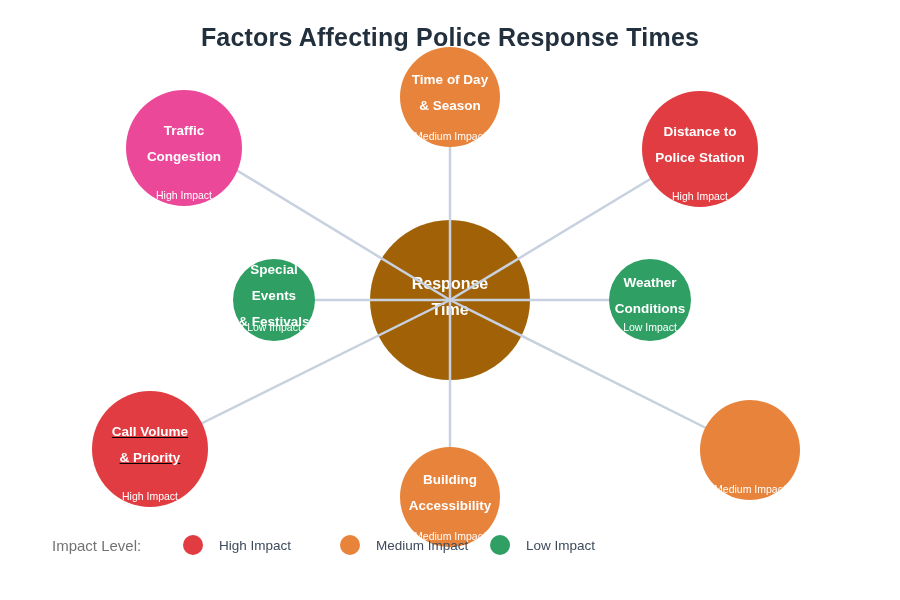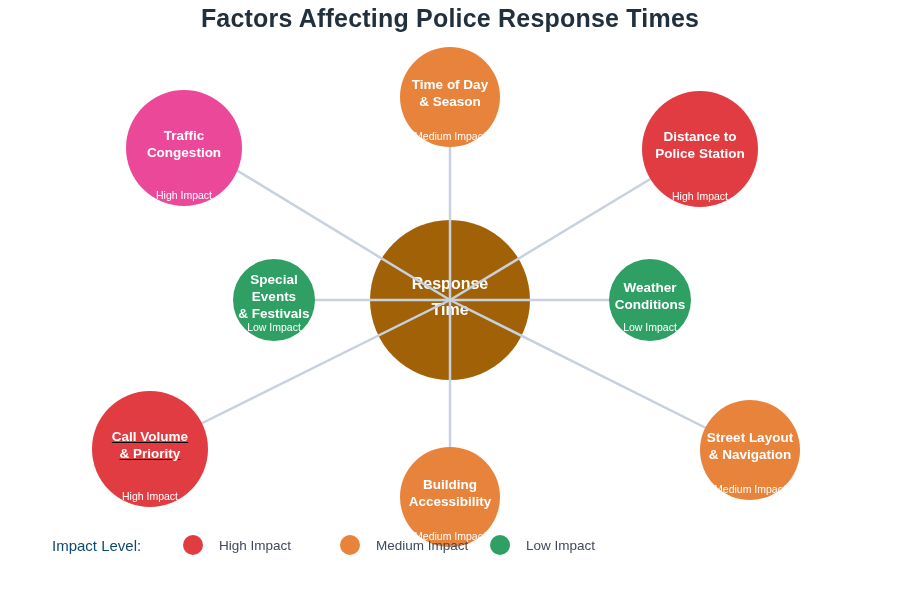--- a/index.html
+++ b/index.html
@@ -1,30 +1,30 @@
 <!DOCTYPE html>
 <html><head>
 <meta charset="utf-8">
 <style>
   html,body{margin:0;padding:0;background:#ffffff;}
   body{font-family:"Liberation Sans",sans-serif;}
   .canvas{position:relative;width:900px;height:600px;background:#ffffff;overflow:hidden;}
-  .title{position:absolute;top:0;left:0;width:100%;margin:0;padding-top:4px;
+  .title{position:absolute;top:0;left:0;width:100%;margin:0;padding-top:23px;
          text-align:center;font-size:25px;font-weight:bold;color:#22303E;letter-spacing:.2px;}
   svg.connectors{position:absolute;top:0;left:0;}
   .node{position:absolute;border-radius:50%;overflow:hidden;
         display:flex;align-items:center;justify-content:center;}
   .node-label{white-space:pre-line;text-align:center;color:#ffffff;font-weight:bold;
-              font-size:13.5px;line-height:17px;transform:translateY(-4px);}
+              font-size:13.5px;line-height:26px;transform:translateY(-4px);}
   .center-node .node-label{font-size:16px;line-height:26px;transform:translateY(-3px);}
   .node-impact{position:absolute;left:0;right:0;bottom:5px;text-align:center;
                color:#ffffff;font-size:10.5px;white-space:nowrap;}
   .node.low .node-impact{bottom:8px;}
   .legend{position:absolute;left:0;top:532px;width:100%;height:26px;}
-  .legend-label{position:absolute;left:52px;top:5px;font-size:15px;color:#0c4a6e;}
+  .legend-label{position:absolute;left:52px;top:5px;font-size:15px;color:#737373;}
   .legend-item{position:absolute;top:0;height:26px;display:flex;align-items:center;gap:16px;}
   .legend-dot{width:20px;height:20px;border-radius:50%;flex:0 0 auto;}
   .legend-text{font-size:13.5px;color:#3E4B5C;}
 </style>
 </head>
 <body>
 
 <div class="canvas">
   <h1 class="title">Factors Affecting Police Response Times</h1>
 
@@ -59,22 +59,20 @@
         <div class="node-label">Distance to
 Police Station</div>
         <div class="node-impact">High Impact</div>
       </div>
       <div class="node low" style="left: 609px; top: 259px; height: 82px; width: 82px; background: rgb(47, 159, 100);">
         <div class="node-label">Weather
 Conditions</div>
         <div class="node-impact">Low Impact</div>
       </div>
       <div class="node medium" style="left: 700px; top: 400px; height: 100px; width: 100px; background: rgb(232, 131, 60);">
-        <div class="node-label">Street Layout
-&amp; Navigation</div>
         <div class="node-impact">Medium Impact</div>
       </div>
       <div class="node medium" style="left: 400px; top: 447px; height: 100px; width: 100px; background: rgb(232, 131, 60);">
         <div class="node-label">Building
 Accessibility</div>
         <div class="node-impact">Medium Impact</div>
       </div>
       <div class="node high" style="left: 92px; top: 391px; height: 116px; width: 116px; background: rgb(224, 60, 65); text-decoration: underline;">
         <div class="node-label">Call Volume
 &amp; Priority</div>

